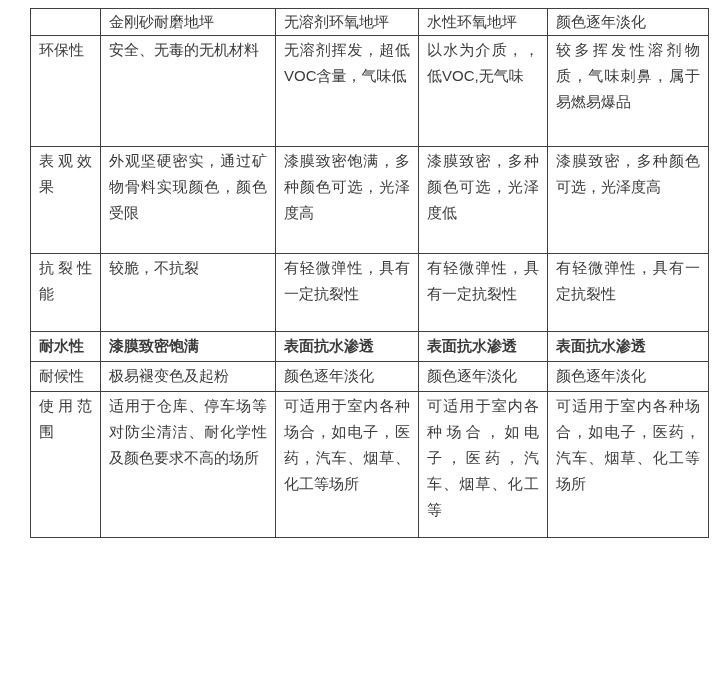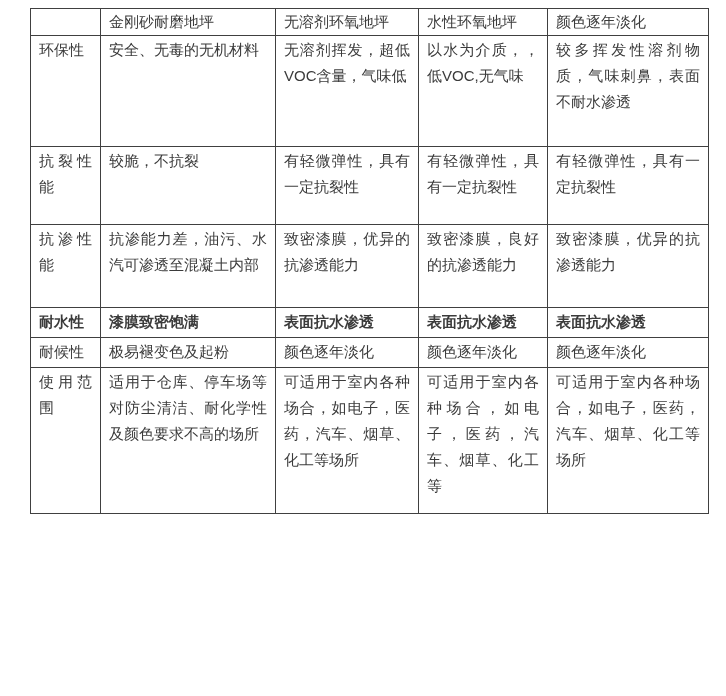--- a/index.html
+++ b/index.html
@@ -74,35 +74,35 @@
         <td>金刚砂耐磨地坪</td>
         <td>无溶剂环氧地坪</td>
         <td>水性环氧地坪</td>
         <td>颜色逐年淡化</td>
       </tr>
       <tr class="r0">
         <td>环保性</td>
         <td>安全、无毒的无机材料</td>
         <td>无溶剂挥发，超低VOC含量，气味低</td>
         <td>以水为介质，，低VOC,无气味</td>
-        <td>较多挥发性溶剂物质，气味刺鼻，表面不耐水渗透</td>
+        <td>较多挥发性溶剂物质，气味刺鼻，属于易燃易爆品</td>
+      </tr>
+      <tr class="r1">
+        <td>表观效果</td>
+        <td>外观坚硬密实，通过矿物骨料实现颜色，颜色受限</td>
+        <td>漆膜致密饱满，多种颜色可选，光泽度高</td>
+        <td>漆膜致密，多种颜色可选，光泽度低</td>
+        <td>漆膜致密，多种颜色可选，光泽度高</td>
       </tr>
       <tr class="r2">
         <td>抗裂性能</td>
         <td>较脆，不抗裂</td>
         <td>有轻微弹性，具有一定抗裂性</td>
         <td>有轻微弹性，具有一定抗裂性</td>
         <td>有轻微弹性，具有一定抗裂性</td>
-      </tr>
-      <tr class="r3">
-        <td>抗渗性能</td>
-        <td>抗渗能力差，油污、水汽可渗透至混凝土内部</td>
-        <td>致密漆膜，优异的抗渗透能力</td>
-        <td>致密漆膜，良好的抗渗透能力</td>
-        <td>致密漆膜，优异的抗渗透能力</td>
       </tr>
       <tr class="r4">
         <td>耐水性</td>
         <td>漆膜致密饱满</td>
         <td>表面抗水渗透</td>
         <td>表面抗水渗透</td>
         <td>表面抗水渗透</td>
       </tr>
       <tr class="r6">
         <td>耐候性</td>

